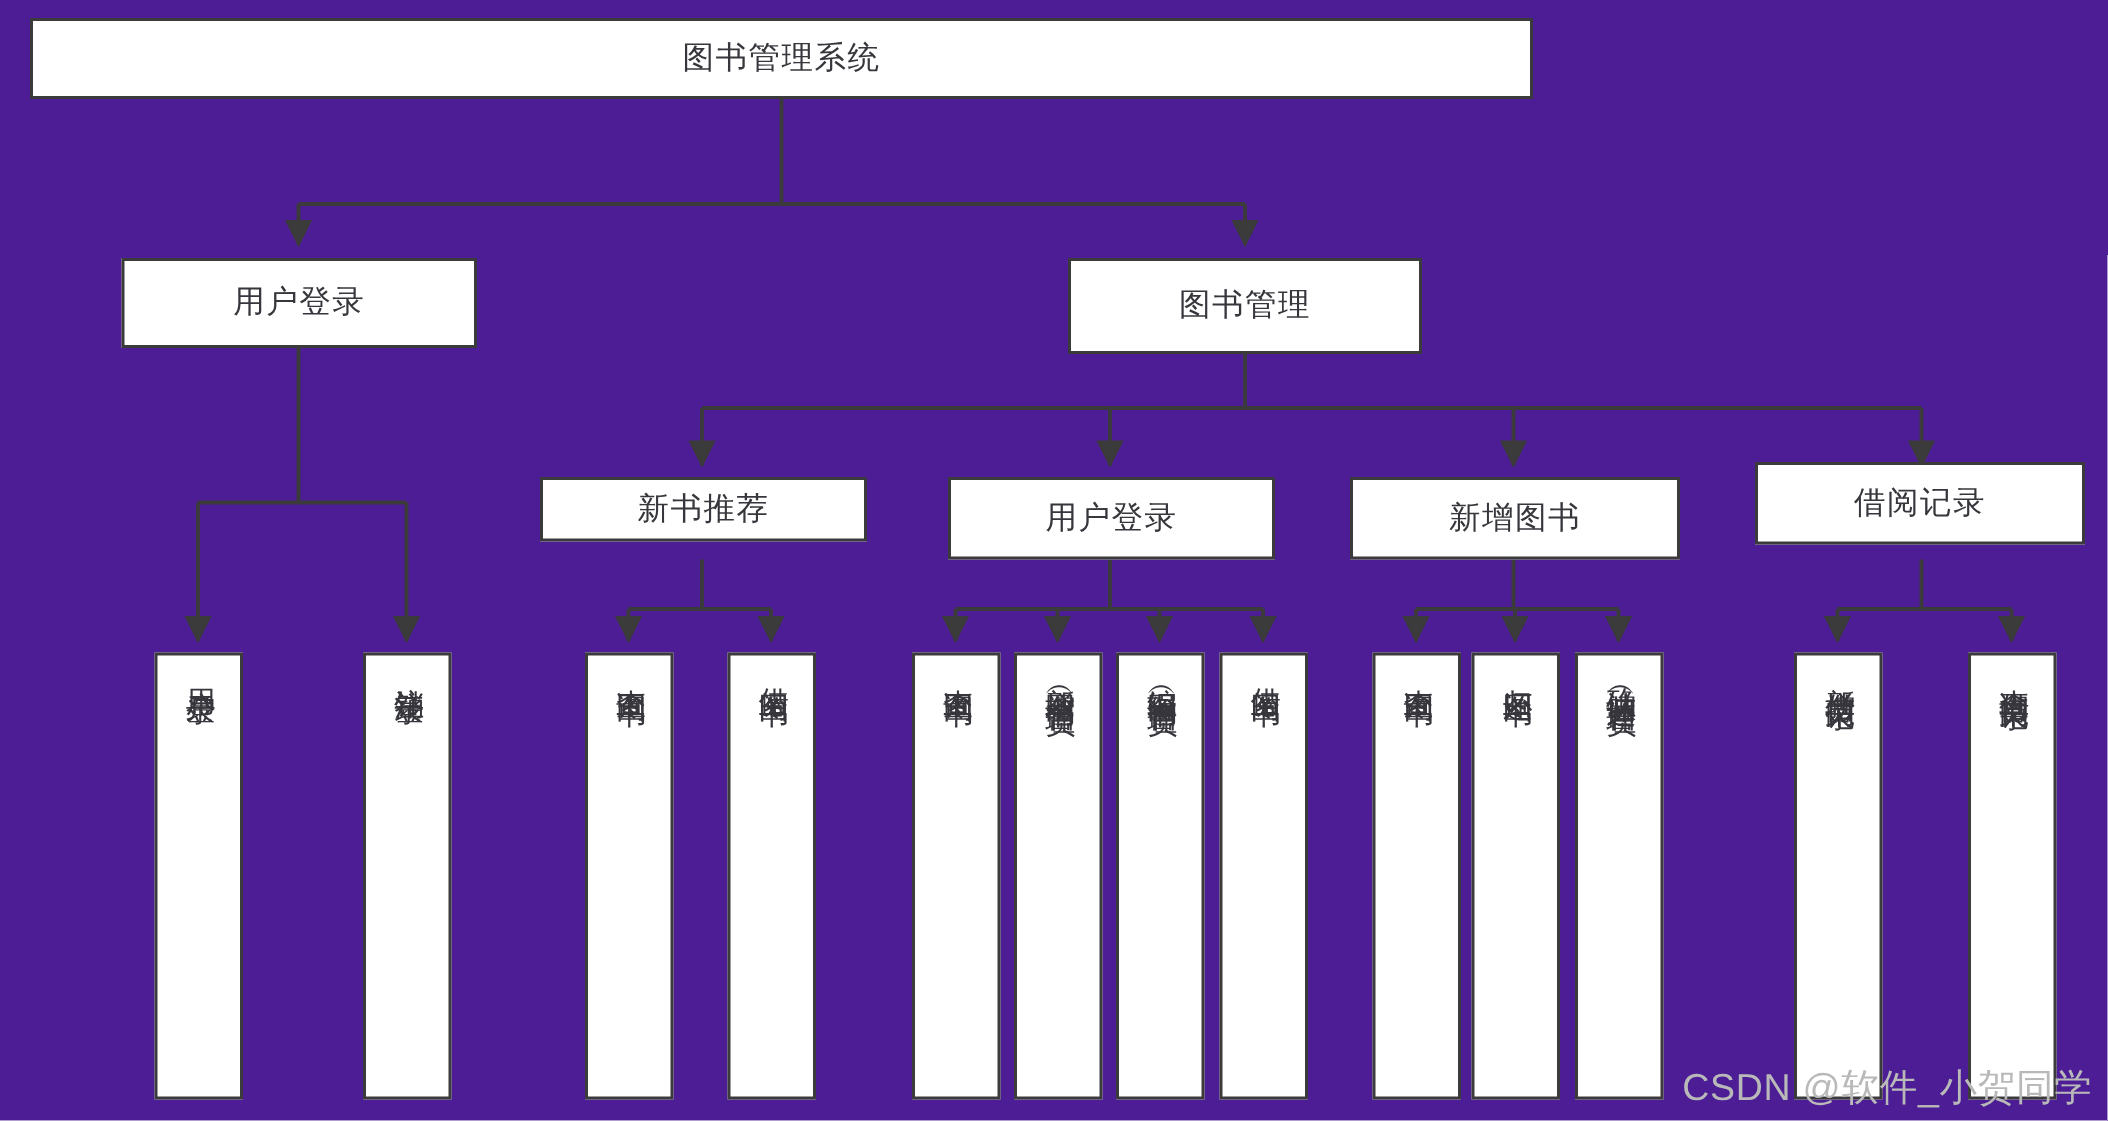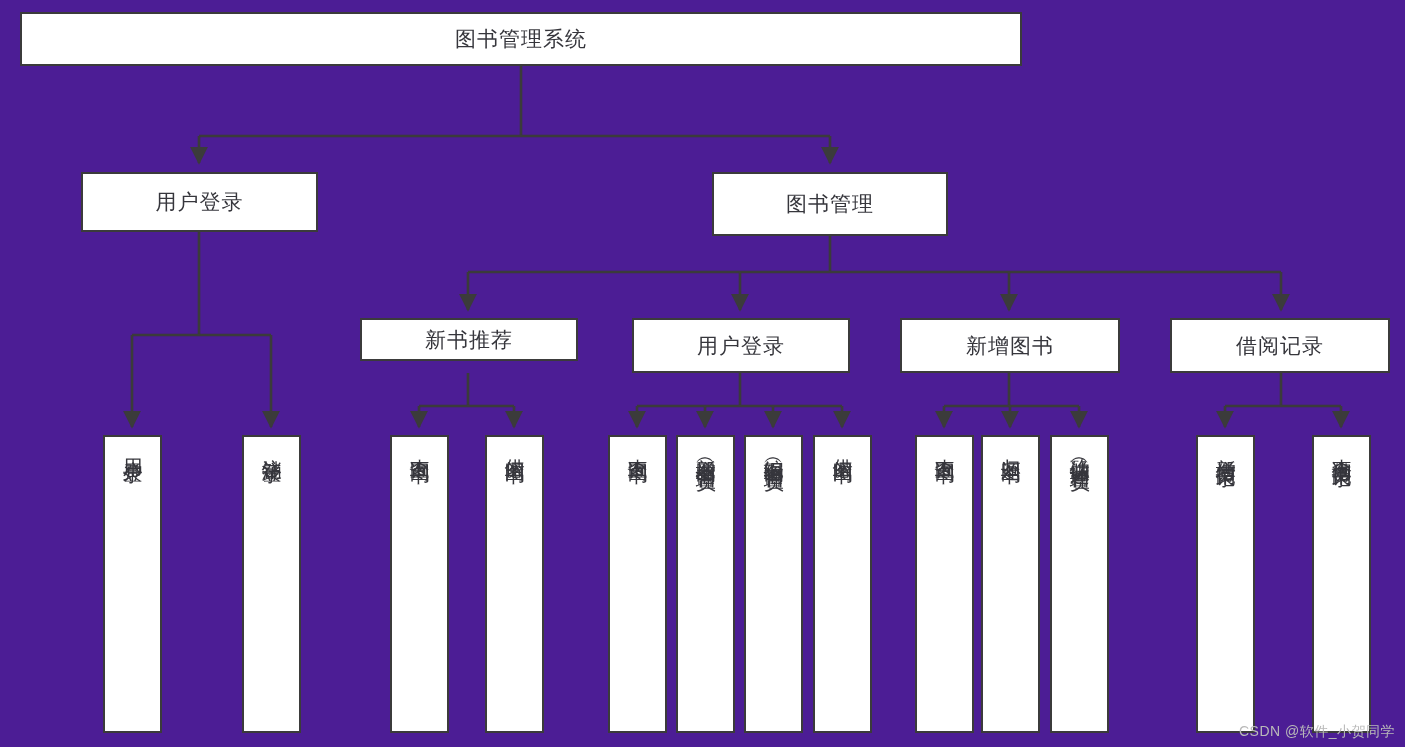--- a/index.html
+++ b/index.html
@@ -56,21 +56,21 @@
     left: 0;
     top: 0;
     width: 1405px;
     height: 747px;
     pointer-events: none;
   }
   .watermark {
     position: absolute;
     right: 10px;
     bottom: 6px;
-    font-size: 14px;
+    font-size: 25px;
     color: #b9b9b9;
     letter-spacing: 0.5px;
     white-space: nowrap;
   }
 </style>
 </head>
 <body>
 
 <div id="diagram">
 
@@ -137,21 +137,21 @@
 
   <div class="node h" style="left:360px; top:318px; width:218px; height:43px;">
     <span>新书推荐</span>
   </div>
   <div class="node h" style="left:632px; top:318px; width:218px; height:55px;">
     <span>用户登录</span>
   </div>
   <div class="node h" style="left:900px; top:318px; width:220px; height:55px;">
     <span>新增图书</span>
   </div>
-  <div class="node h" style="left:1170px; top:318px; width:220px; height:55px;">
+  <div class="node h" style="left:1170px; top:308px; width:220px; height:55px;">
     <span>借阅记录</span>
   </div>
 
   <div class="node leaf" style="left:103px; top:435px; width:59px; height:298px;">
     <span class="vtext">用户登录</span>
   </div>
   <div class="node leaf" style="left:242px; top:435px; width:59px; height:298px;">
     <span class="vtext">注销登录</span>
   </div>
 

